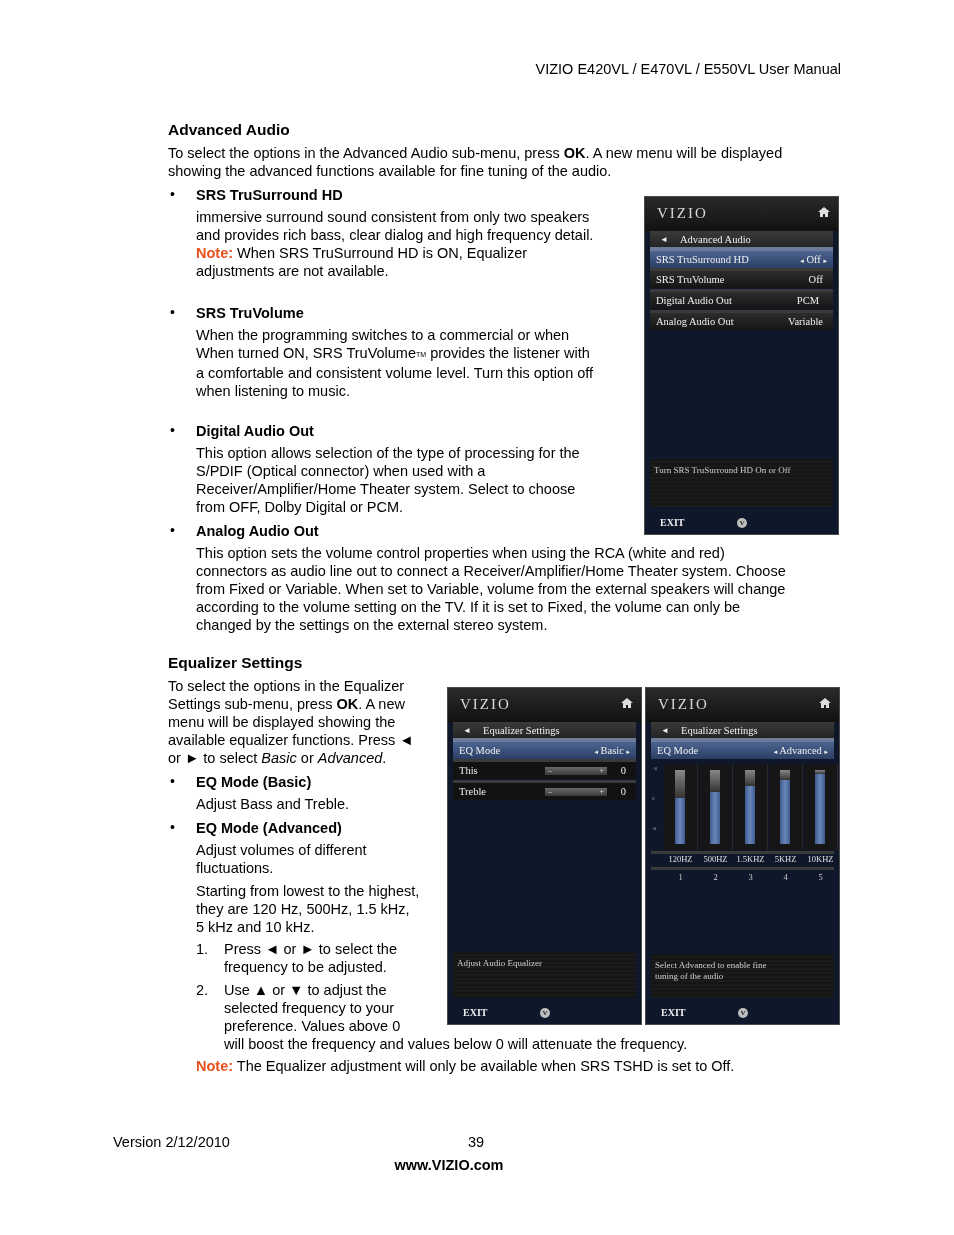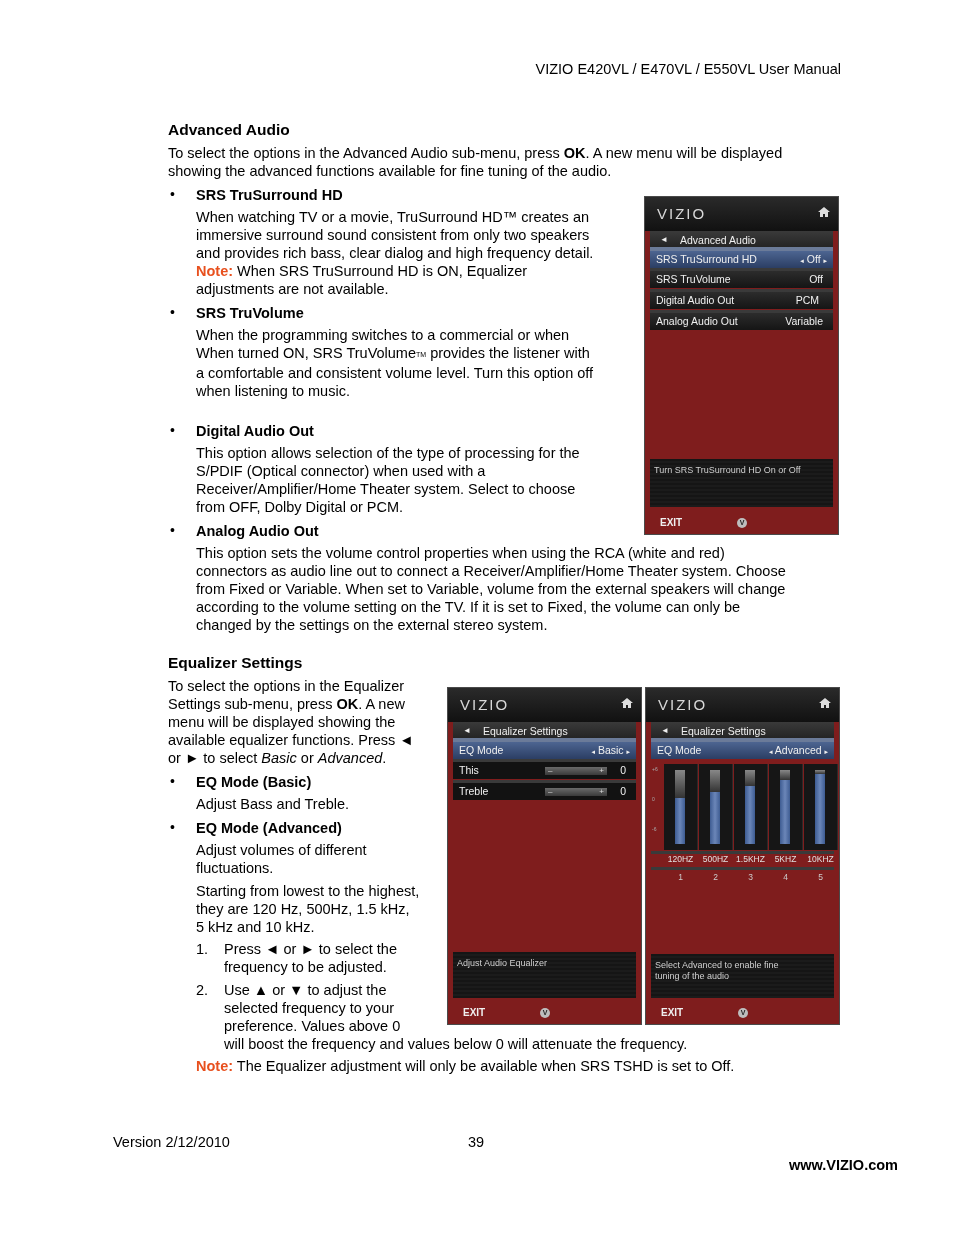--- a/index.html
+++ b/index.html
@@ -7,21 +7,21 @@
   .abs { position: absolute; }
   .hdr { right: 113px; top: 61px; font-size: 14.5px; }
   .h2 { font-weight: bold; font-size: 15.5px; }
   .p { font-size: 14.5px; line-height: 18px; }
   .b { font-weight: bold; }
   .note { color: #e8501e; font-weight: bold; }
   .bullet { font-size: 14px; }
   .tm { font-size: 7px; vertical-align: 1px; }
 
   
-  .osd { background: #7f1d1d; border: 1px solid #4a4a4a; box-sizing: border-box; overflow: hidden; font-family: Liberation Sans, sans-serif; color: #f0f0f0; }
+  .osd { background: #0f172a; border: 1px solid #4a4a4a; box-sizing: border-box; overflow: hidden; font-family: Liberation Serif, serif; color: #f0f0f0; }
   .osd .logo { position: absolute; left: 12px; top: 8px; font-size: 15px; letter-spacing: 2px; color: #d8d8d8; font-weight: normal; }
   .osd .top { position: absolute; left: 0; right: 0; top: 0; height: 34px; background: linear-gradient(#2a2a2a, #111); }
   .osd .home { position: absolute; right: 8px; top: 10px; width: 12px; height: 10px; }
   .osd .crumb { position: absolute; left: 5px; right: 5px; top: 34px; height: 18px; background: linear-gradient(#3a3a3a, #222); font-size: 10.5px; line-height: 18px; }
   .osd .crumb .arr { position: absolute; left: 10px; font-size: 8px; }
   .osd .crumb .lbl { position: absolute; left: 30px; }
   .osd .row { position: absolute; left: 5px; right: 5px; height: 17px; font-size: 10.5px; line-height: 17px; background: linear-gradient(#2c2c2c, #151515); border-top: 3px solid #3a3a3a; }
   .osd .row.sel { background: linear-gradient(#4d6591, #2b3e64); border-top: 4px solid #6b7b99; }
   .osd .row .l { position: absolute; left: 6px; }
   .osd .row .r { position: absolute; right: 10px; }
@@ -48,21 +48,20 @@
 
 <div class="abs h2" style="left:168px; top:121px;">Advanced Audio</div>
 <div class="abs p" style="left:168px; top:144px; width:680px;">
   <span>To select the options in the Advanced Audio sub-menu, press </span><b>OK</b><span>. A new menu will be displayed</span><br>
   <span>showing the advanced functions available for fine tuning of the audio.</span>
 </div>
 
 <div class="abs bullet" style="left:170px; top:186px;">•</div>
 <div class="abs p b" style="left:196px; top:186px;">SRS TruSurround HD</div>
 <div class="abs p" style="left:196px; top:208px; width:440px;">
-  <div>When watching TV or a movie, TruSurround HD™ creates an</div>
   <div>immersive surround sound consistent from only two speakers</div>
   <div>and provides rich bass, clear dialog and high frequency detail.</div>
   <div><span class="note">Note:</span><span> When SRS TruSurround HD is ON, Equalizer</span></div>
   <div>adjustments are not available.</div>
 </div>
 
 <div class="abs bullet" style="left:170px; top:304px;">•</div>
 <div class="abs p b" style="left:196px; top:304px;">SRS TruVolume</div>
 <div class="abs p" style="left:196px; top:326px; width:440px;">
   <div>When the programming switches to a commercial or when</div>
@@ -253,13 +252,13 @@
   <div class="help" style="top:266px; height:44px;">
     <div>Select Advanced to enable fine</div>
     <div>tuning of the audio</div>
   </div>
   <div class="exit">EXIT</div>
   <div class="vbtn" style="left:92px;">V</div>
 </div>
 
 <div class="abs p" style="left:113px; top:1133px;">Version 2/12/2010</div>
 <div class="abs p" style="left:468px; top:1133px;">39</div>
-<div class="abs p b" style="left:0; width:898px; text-align:right; top:1156px;">www.VIZIO.com</div>
+<div class="abs p b" style="left:0; width:898px; text-align:center; top:1156px;">www.VIZIO.com</div>
 
 </body></html>

